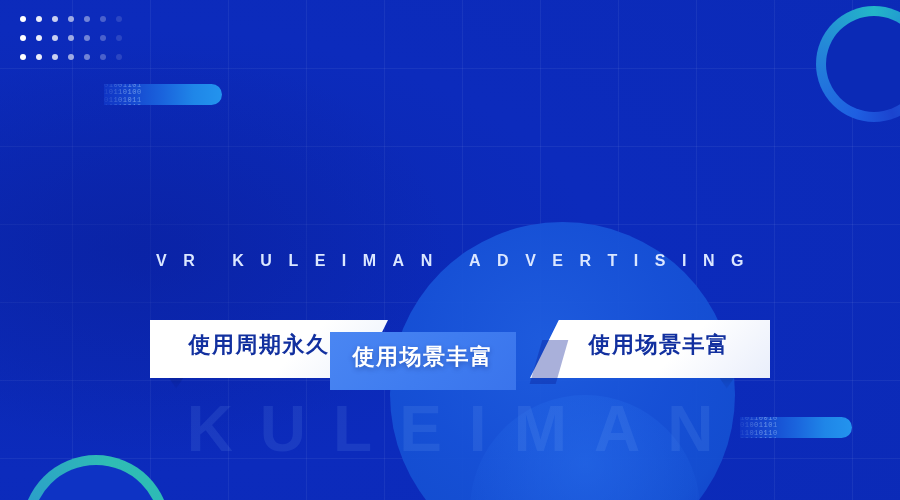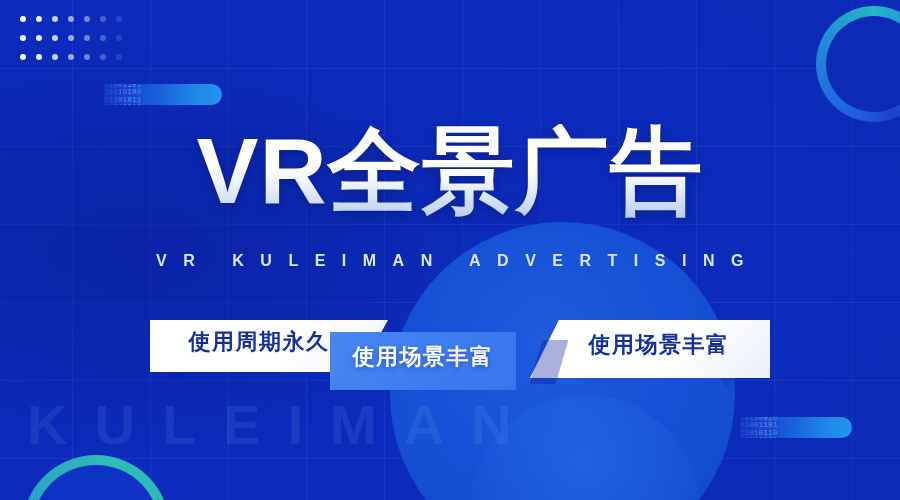--- a/index.html
+++ b/index.html
@@ -81,22 +81,22 @@
     white-space:pre;overflow:hidden;
     -webkit-mask-image:linear-gradient(to right,rgba(0,0,0,.15) 0%,rgba(0,0,0,.95) 35%,rgba(0,0,0,.25) 80%,transparent 100%);
             mask-image:linear-gradient(to right,rgba(0,0,0,.15) 0%,rgba(0,0,0,.95) 35%,rgba(0,0,0,.25) 80%,transparent 100%);
   }
   #pill-top{left:104px;top:84px;width:118px;}
   #pill-bottom{left:740px;top:417px;width:112px;}
 
   
   .watermark{
     position:absolute;left:0;right:0;top:392px;
-    text-align:left;
-    font-size:56px;font-weight:700;letter-spacing:27px;
+    text-align:center;
+    font-size:64px;font-weight:700;letter-spacing:27px;
     color:rgba(150,190,255,.115);
     text-indent:27px;
     user-select:none;
   }
 
   
   .title{
     position:absolute;left:0;right:0;top:124px;
     text-align:center;
     font-size:93px;font-weight:900;line-height:1.02;
@@ -119,21 +119,21 @@
   
   .ribbons{position:absolute;left:0;right:0;top:318px;height:80px;}
   .ribbon{
     position:absolute;display:flex;align-items:center;justify-content:center;
     font-size:22px;font-weight:700;letter-spacing:1.5px;
     white-space:nowrap;
   }
   .ribbon span{position:relative;top:-4px;}
 
   #ribbon-1{
-    left:150px;top:2px;width:218px;height:52px;
+    left:150px;top:2px;width:218px;height:58px;
     background:linear-gradient(135deg,#ffffff 0%,#ffffff 60%,#eaf0fb 100%);
     color:#12309f;
     clip-path:polygon(0 0,100% 0,88% 100%,19% 100%,14% 100%,11% 118%,8% 100%,0 100%);
     padding-right:20px;
     box-shadow:0 4px 14px rgba(3,12,70,.22);
   }
   #ribbon-2{
     left:330px;top:14px;width:186px;height:58px;
     background:linear-gradient(135deg,#4a86f2 0%,#3f7cf0 55%,#3a74ec 100%);
     color:#ffffff;
@@ -206,21 +206,20 @@
     <div class="fill"></div>
     <div class="code">10110010
 01001101
 11010110
 00110101
 10101100</div>
   </div>
 
   <div class="watermark">KULEIMAN</div>
 
-  <div class="title">VR全景广告</div>
 
   <div class="subtitle">VR KULEIMAN ADVERTISING</div>
 
   <div class="ribbons">
     <div class="wedge" id="wedge-1"></div>
     <div class="wedge" id="wedge-2"></div>
 
     <div class="ribbon" id="ribbon-1">
       <span>使用周期永久</span>
     </div>

